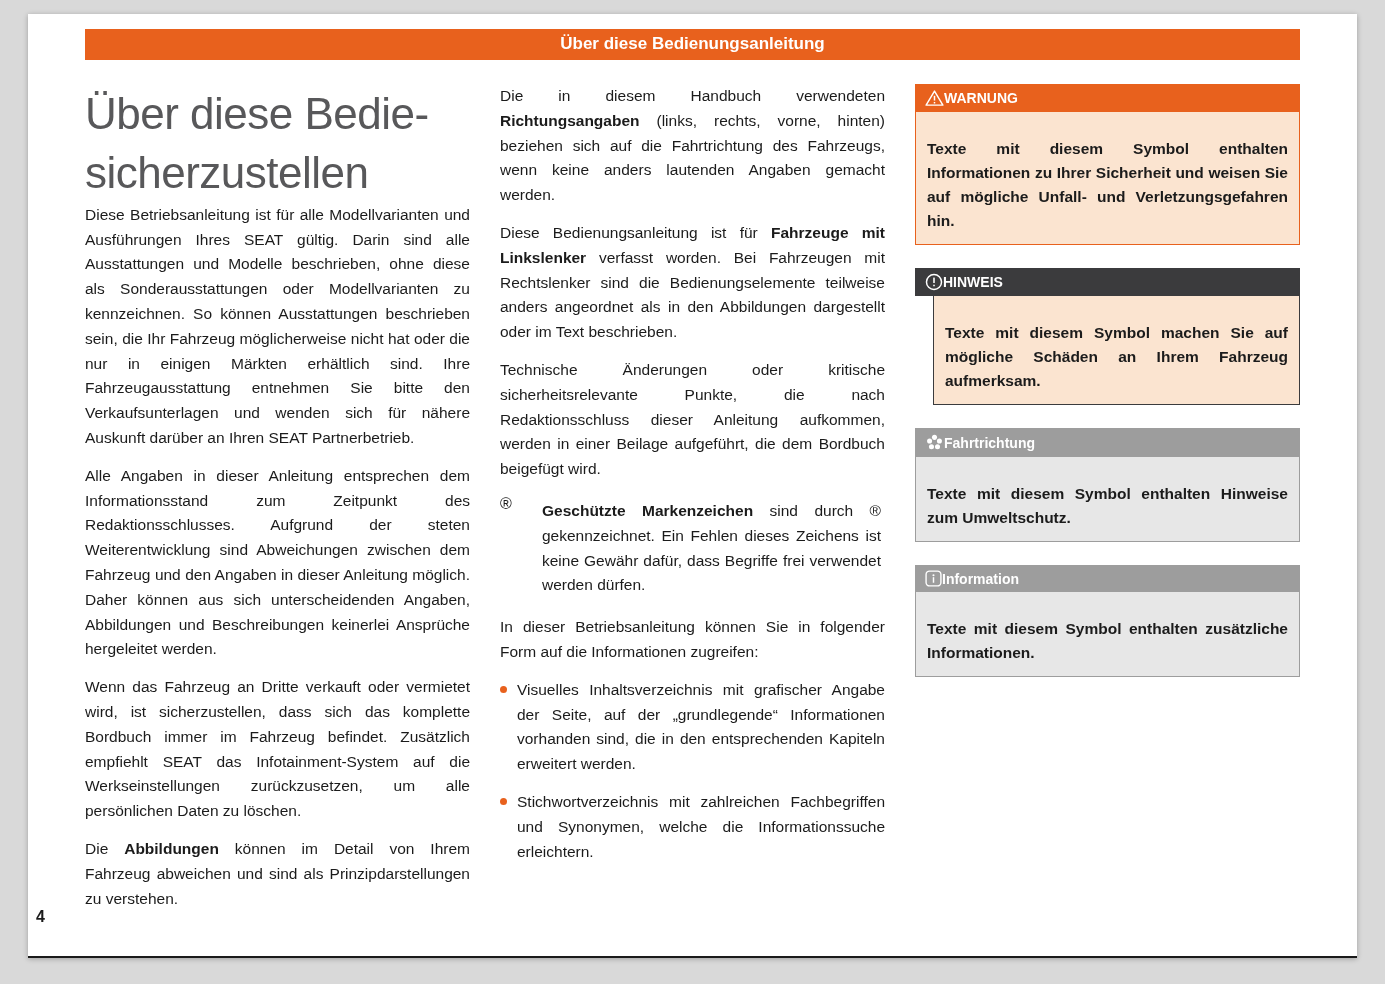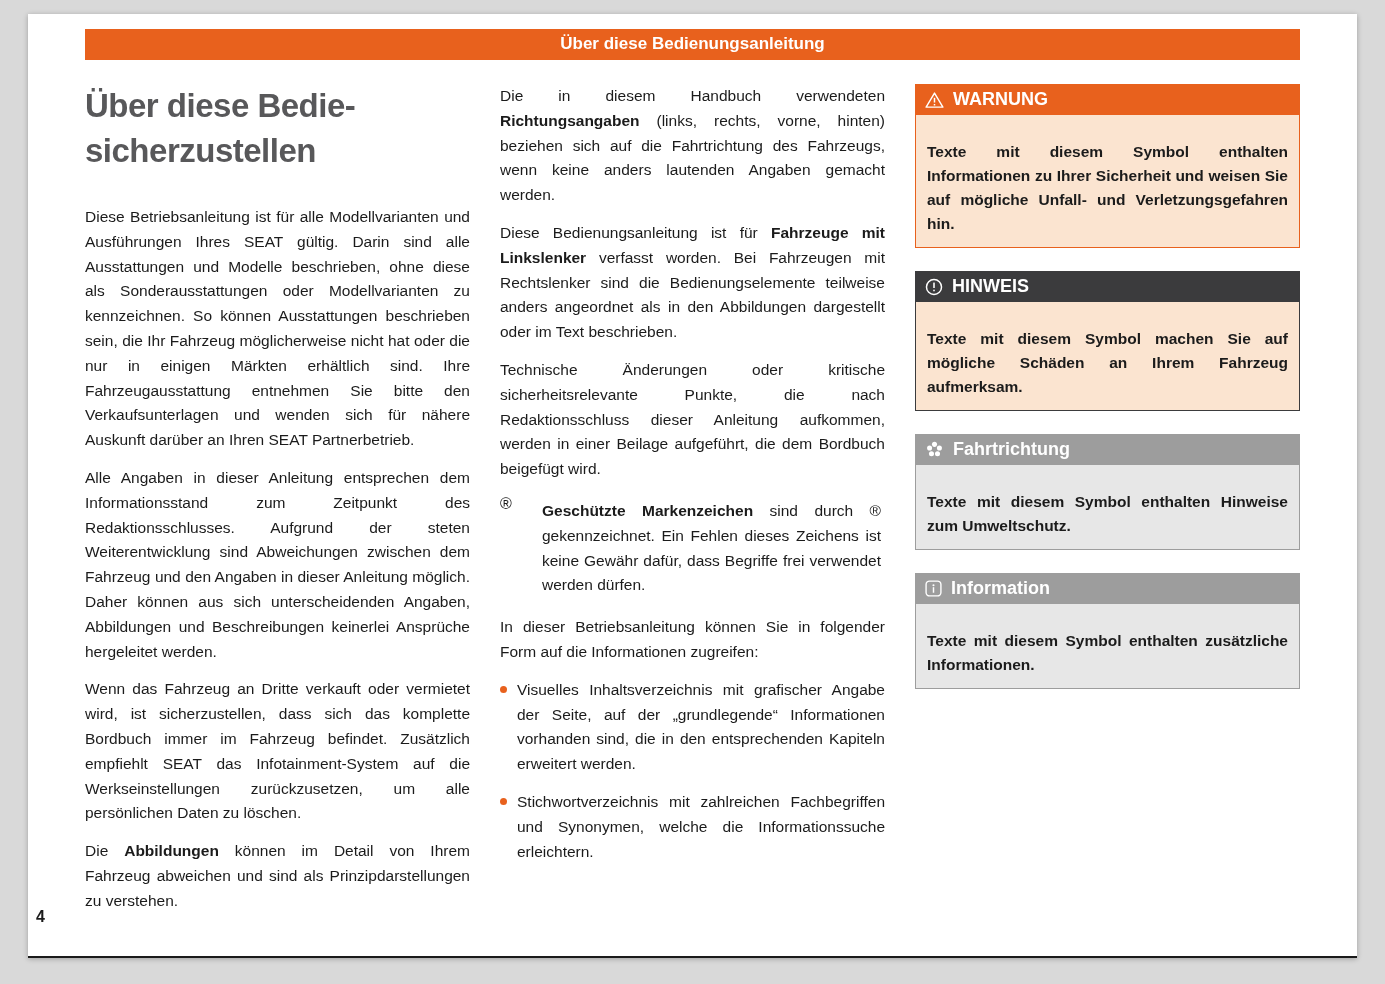--- a/index.html
+++ b/index.html
@@ -35,25 +35,25 @@
     text-align: center;
     padding: 5px 0 6px 0;
   }
   .columns {
     display: grid;
     grid-template-columns: 1fr 1fr 1fr;
     column-gap: 30px;
     margin: 24px 57px 0 57px;
   }
   .heading {
-    font-size: 33px;
+    font-size: 44px;
     line-height: 1.35;
-    font-weight: 700;
+    font-weight: 400;
     color: #58585a;
-    margin: 0 0 32px 0;
+    margin: 0 0 0 0;
     letter-spacing: -0.5px;
   }
   .para {
     font-size: 15.5px;
     line-height: 1.6;
     color: #1b1b1b;
     margin: 0 0 13px 0;
     text-align: justify;
     hyphens: auto;
   }
@@ -93,40 +93,39 @@
     top: 8px;
     width: 7px;
     height: 7px;
     border-radius: 50%;
     background: #e8611d;
   }
   .box { margin-bottom: 23px; }
   .box-header {
     display: flex;
     align-items: center;
-    gap: 9px;
     padding: 5px 10px;
     color: #ffffff;
     font-weight: 700;
-    font-size: 18px;
+    font-size: 14px;
   }
   .box-header .icon { display: inline-flex; align-items: center; }
   .box-body {
     padding: 25px 11px 11px 11px;
     font-weight: 700;
     font-size: 15.5px;
     line-height: 1.55;
     color: #1b1b1b;
     text-align: justify;
     hyphens: auto;
   }
   .box-warning .box-header { background: #e8611d; }
   .box-warning .box-body  { background: #fbe4d0; border: 1px solid #e8611d; border-top: none; }
   .box-notice .box-header  { background: #3b3b3d; }
-  .box-notice .box-body   { background: #fbe4d0; border: 1px solid #3b3b3d; border-top: none; }
+  .box-notice .box-body   { background: #fbe4d0; border: 1px solid #3b3b3d; border-top: none; margin-left: 18px; }
   .box-eco .box-header     { background: #9d9d9d; }
   .box-eco .box-body      { background: #e7e7e7; border: 1px solid #9d9d9d; border-top: none; }
   .box-info .box-header    { background: #9d9d9d; }
   .box-info .box-body     { background: #e7e7e7; border: 1px solid #9d9d9d; border-top: none; }
   .page-number {
     position: absolute;
     left: 8px;
     bottom: 32px;
     font-weight: 700;
     font-size: 16px;

